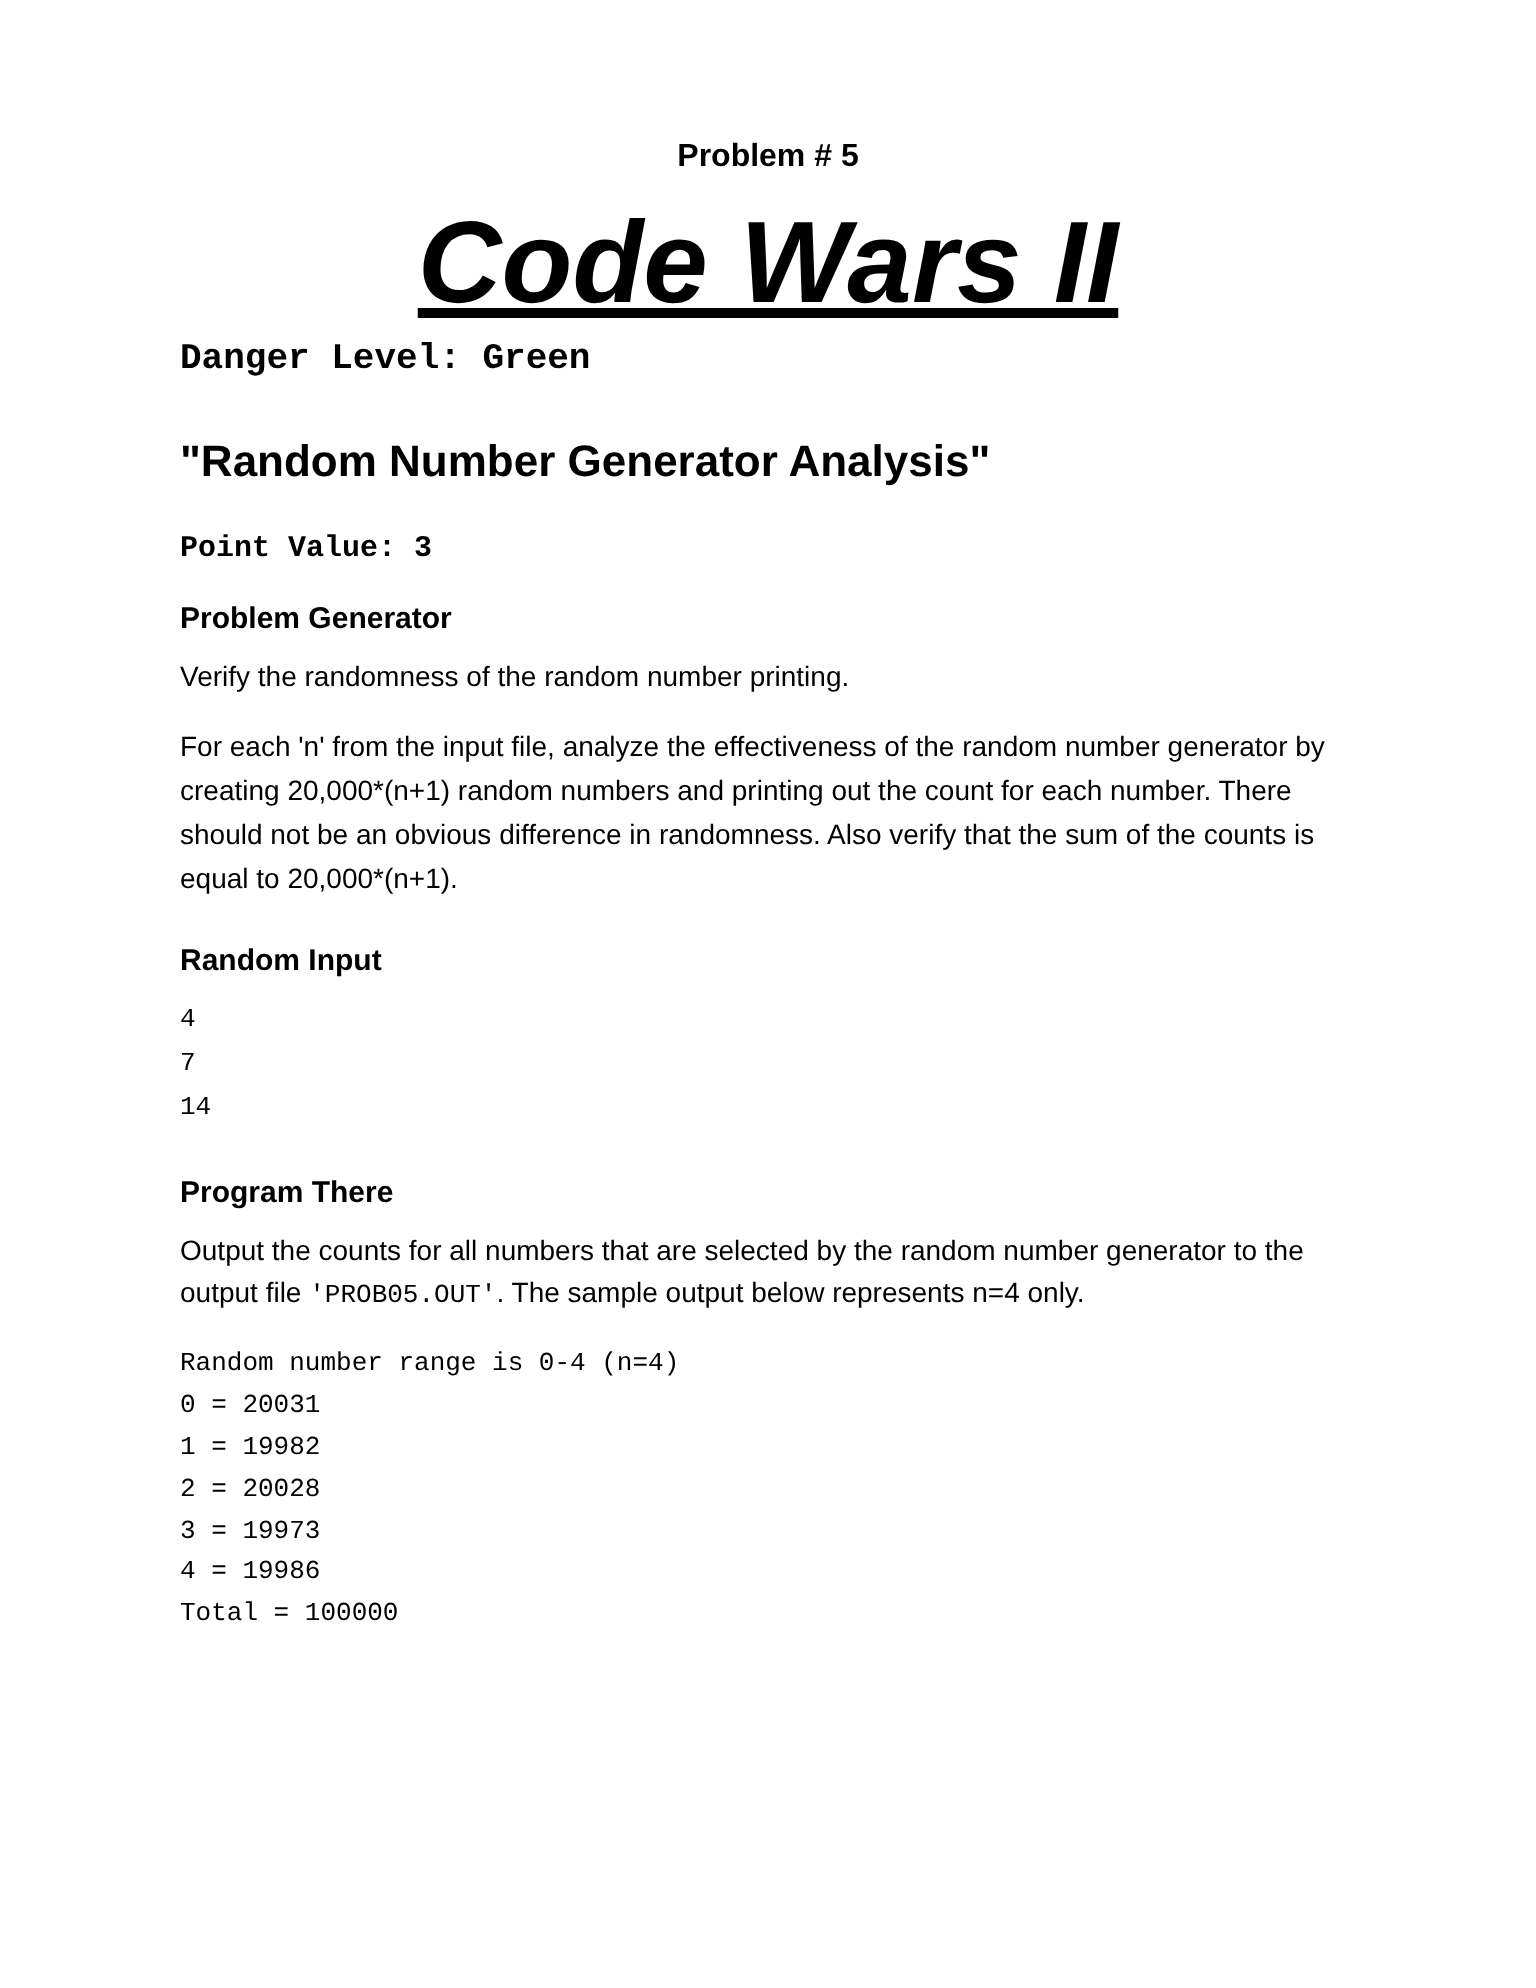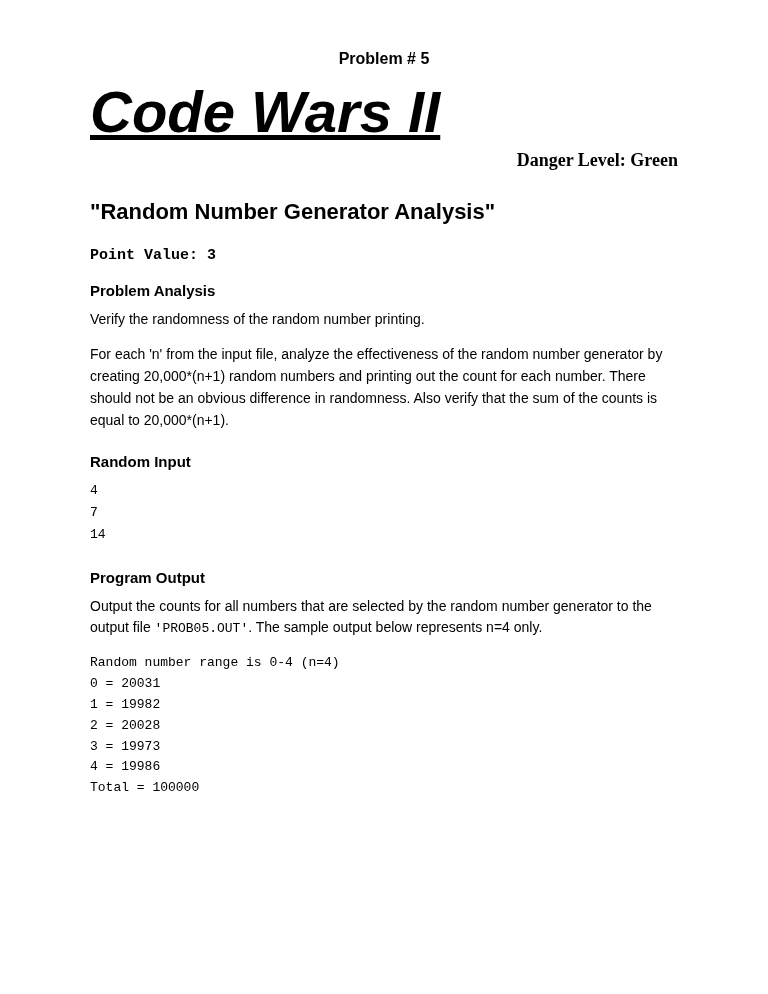--- a/index.html
+++ b/index.html
@@ -11,49 +11,50 @@
     body {
       background: #ffffff;
       font-family: Times New Roman, Times, serif;
       color: #000000;
       width: 768px;
       min-height: 994px;
     }
 
     .page {
       padding: 50px 90px;
+      margin-top: 20px;
     }
 
     .problem-number {
       text-align: center;
       font-size: 16px;
       font-weight: bold;
       margin-bottom: 12px;
       font-family: Arial, sans-serif;
     }
 
     .title-container {
-      text-align: left;
+      text-align: center;
       margin-bottom: 6px;
     }
 
     .main-title {
       font-size: 58px;
       font-weight: bold;
       font-style: italic;
       font-family: Arial, sans-serif;
       text-decoration: underline;
       line-height: 1.1;
     }
 
     .danger-level {
-      text-align: right;
+      text-align: left;
       font-size: 18px;
       font-weight: bold;
-      font-family: Liberation Serif, serif;
+      font-family: Liberation Mono, monospace;
       margin-bottom: 28px;
     }
 
     .section-title {
       font-size: 22px;
       font-weight: bold;
       font-family: Arial, sans-serif;
       margin-bottom: 14px;
     }
 
@@ -114,32 +115,32 @@
 
   <div class="danger-level">Danger Level: Green</div>
 
   <div class="section-gap">
     <div class="section-title">"Random Number Generator Analysis"</div>
   </div>
 
   <div class="point-value">Point Value:  3</div>
 
   <div class="section-gap">
-    <div class="subsection-title">Problem Analysis</div>
+    <div class="subsection-title">Problem Generator</div>
     <div class="body-text">Verify the randomness of the random number printing.</div>
     <div class="body-text">For each 'n' from the input file, analyze the effectiveness of the random number generator by creating 20,000*(n+1) random numbers and printing out the count for each number. There should not be an obvious difference in randomness. Also verify that the sum of the counts is equal to 20,000*(n+1).</div>
   </div>
 
   <div class="section-gap">
     <div class="subsection-title">Random Input</div>
     <div class="sample-input">4<br>7<br>14</div>
   </div>
 
   <div class="section-gap">
-    <div class="subsection-title">Program Output</div>
+    <div class="subsection-title">Program There</div>
     <div class="body-text">
       Output the counts for all numbers that are selected by the random number generator to the output file <span class="inline-code">'PROB05.OUT'</span>. The sample output below represents n=4 only.
     </div>
     <div class="code-block">
       Random number range is 0-4 (n=4)<br>
       0 = 20031<br>
       1 = 19982<br>
       2 = 20028<br>
       3 = 19973<br>
       4 = 19986<br>

